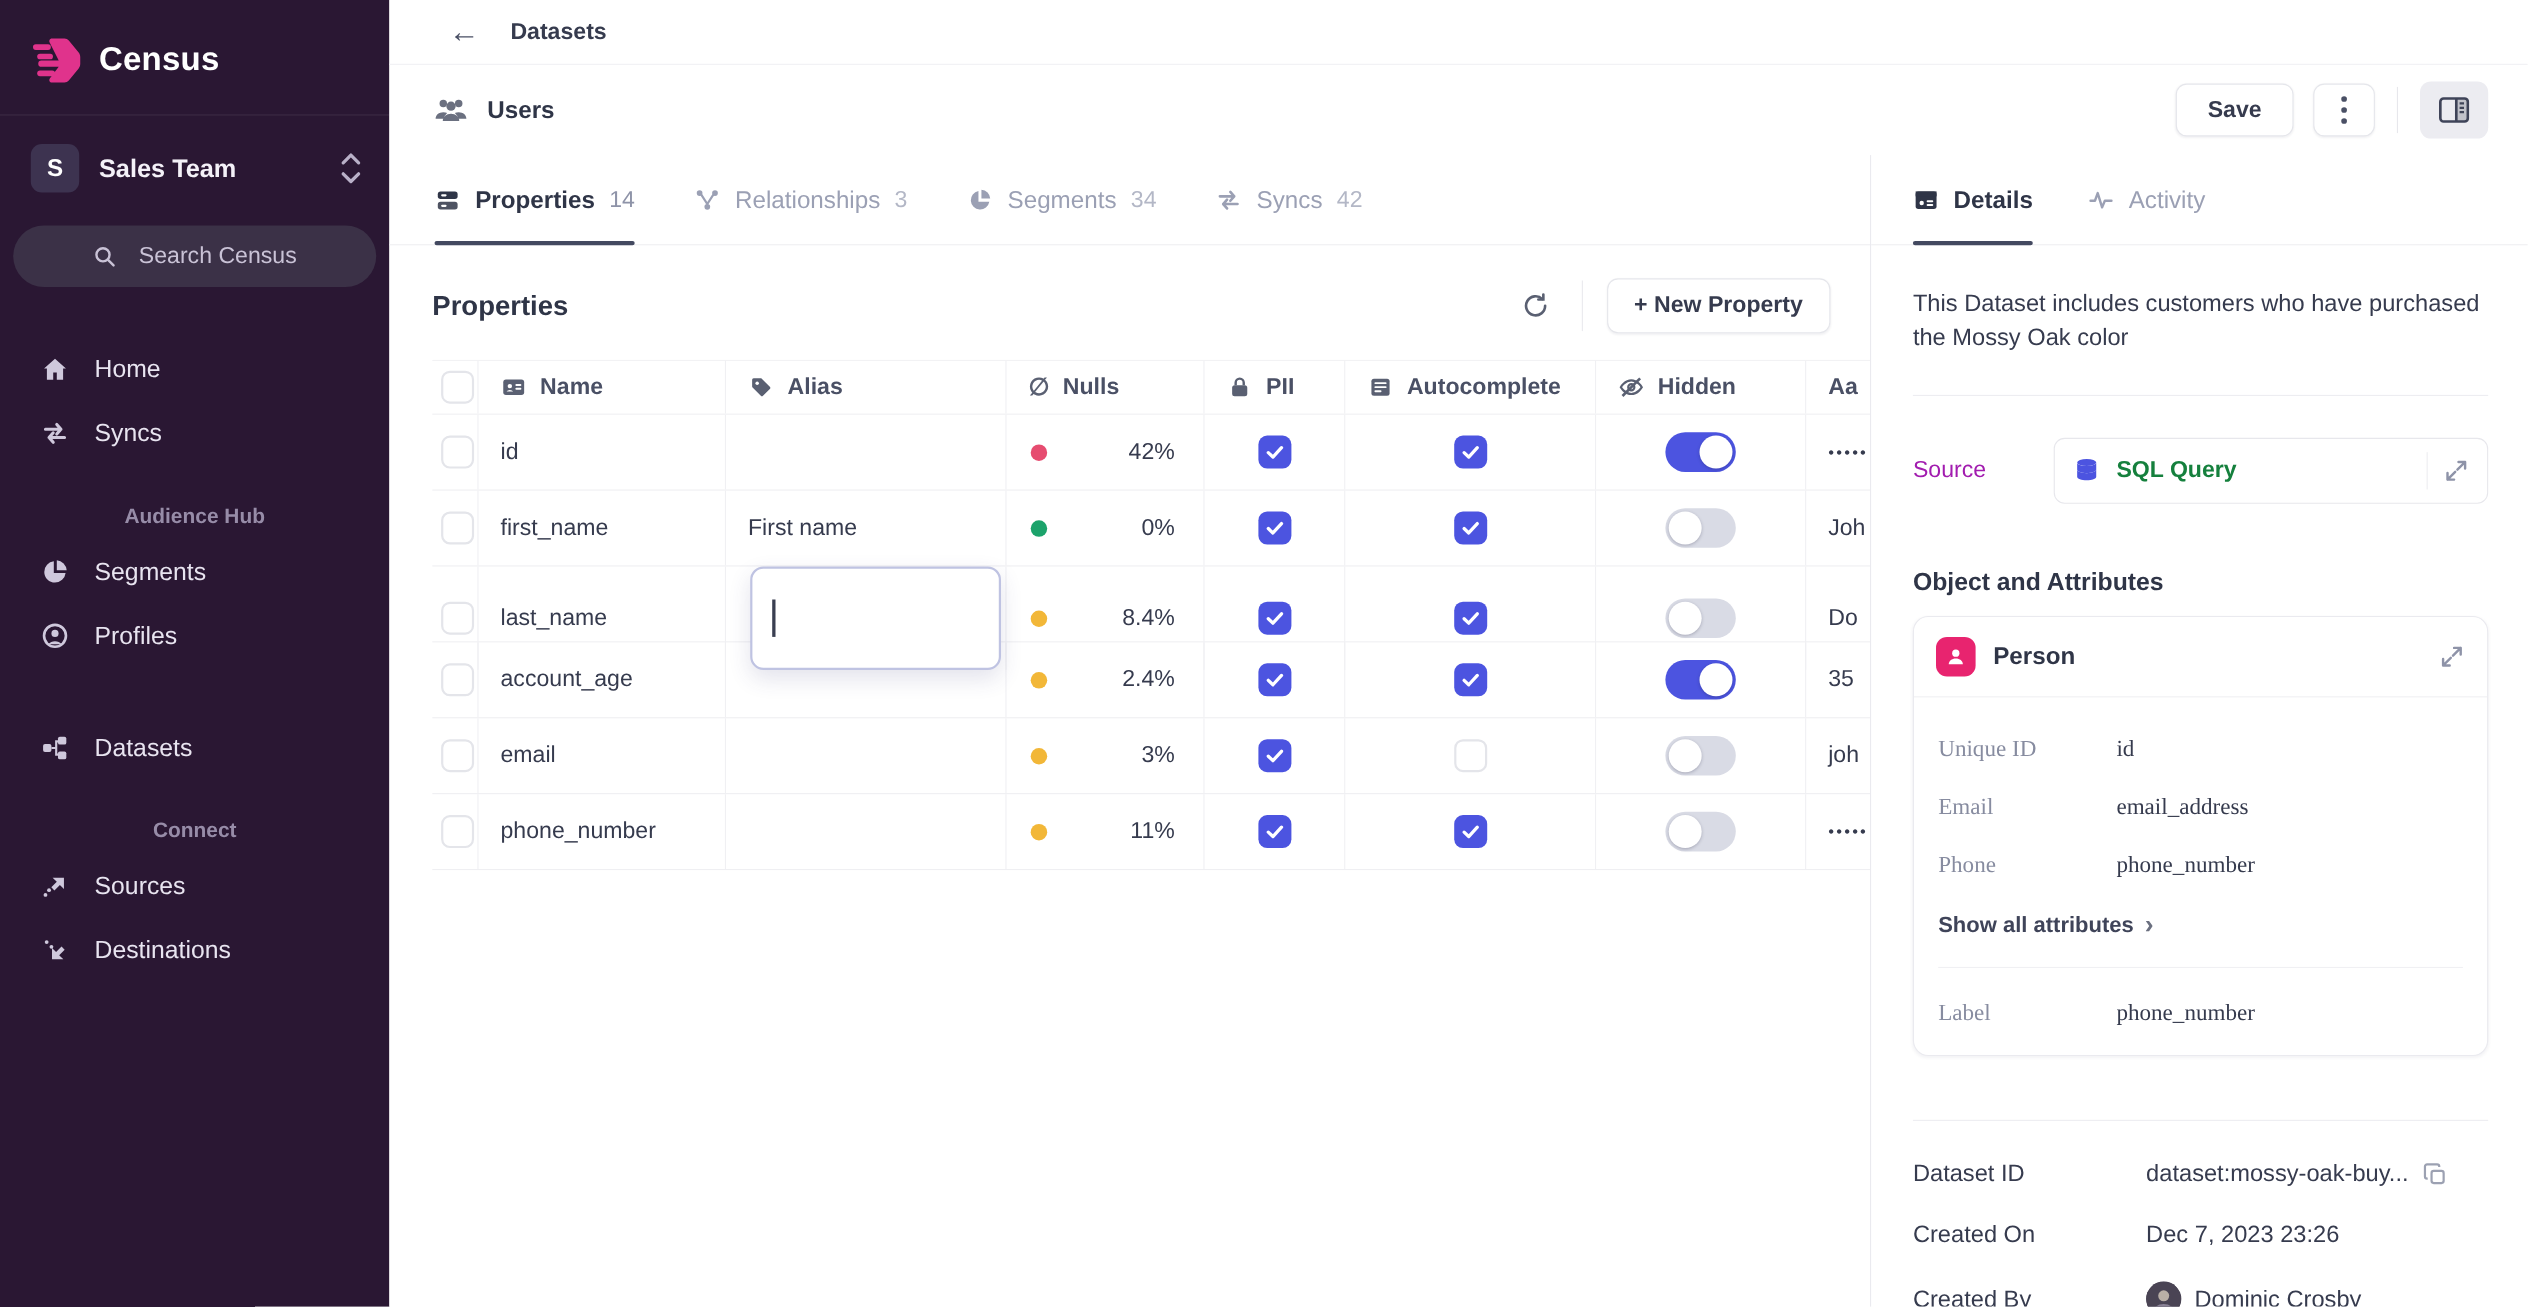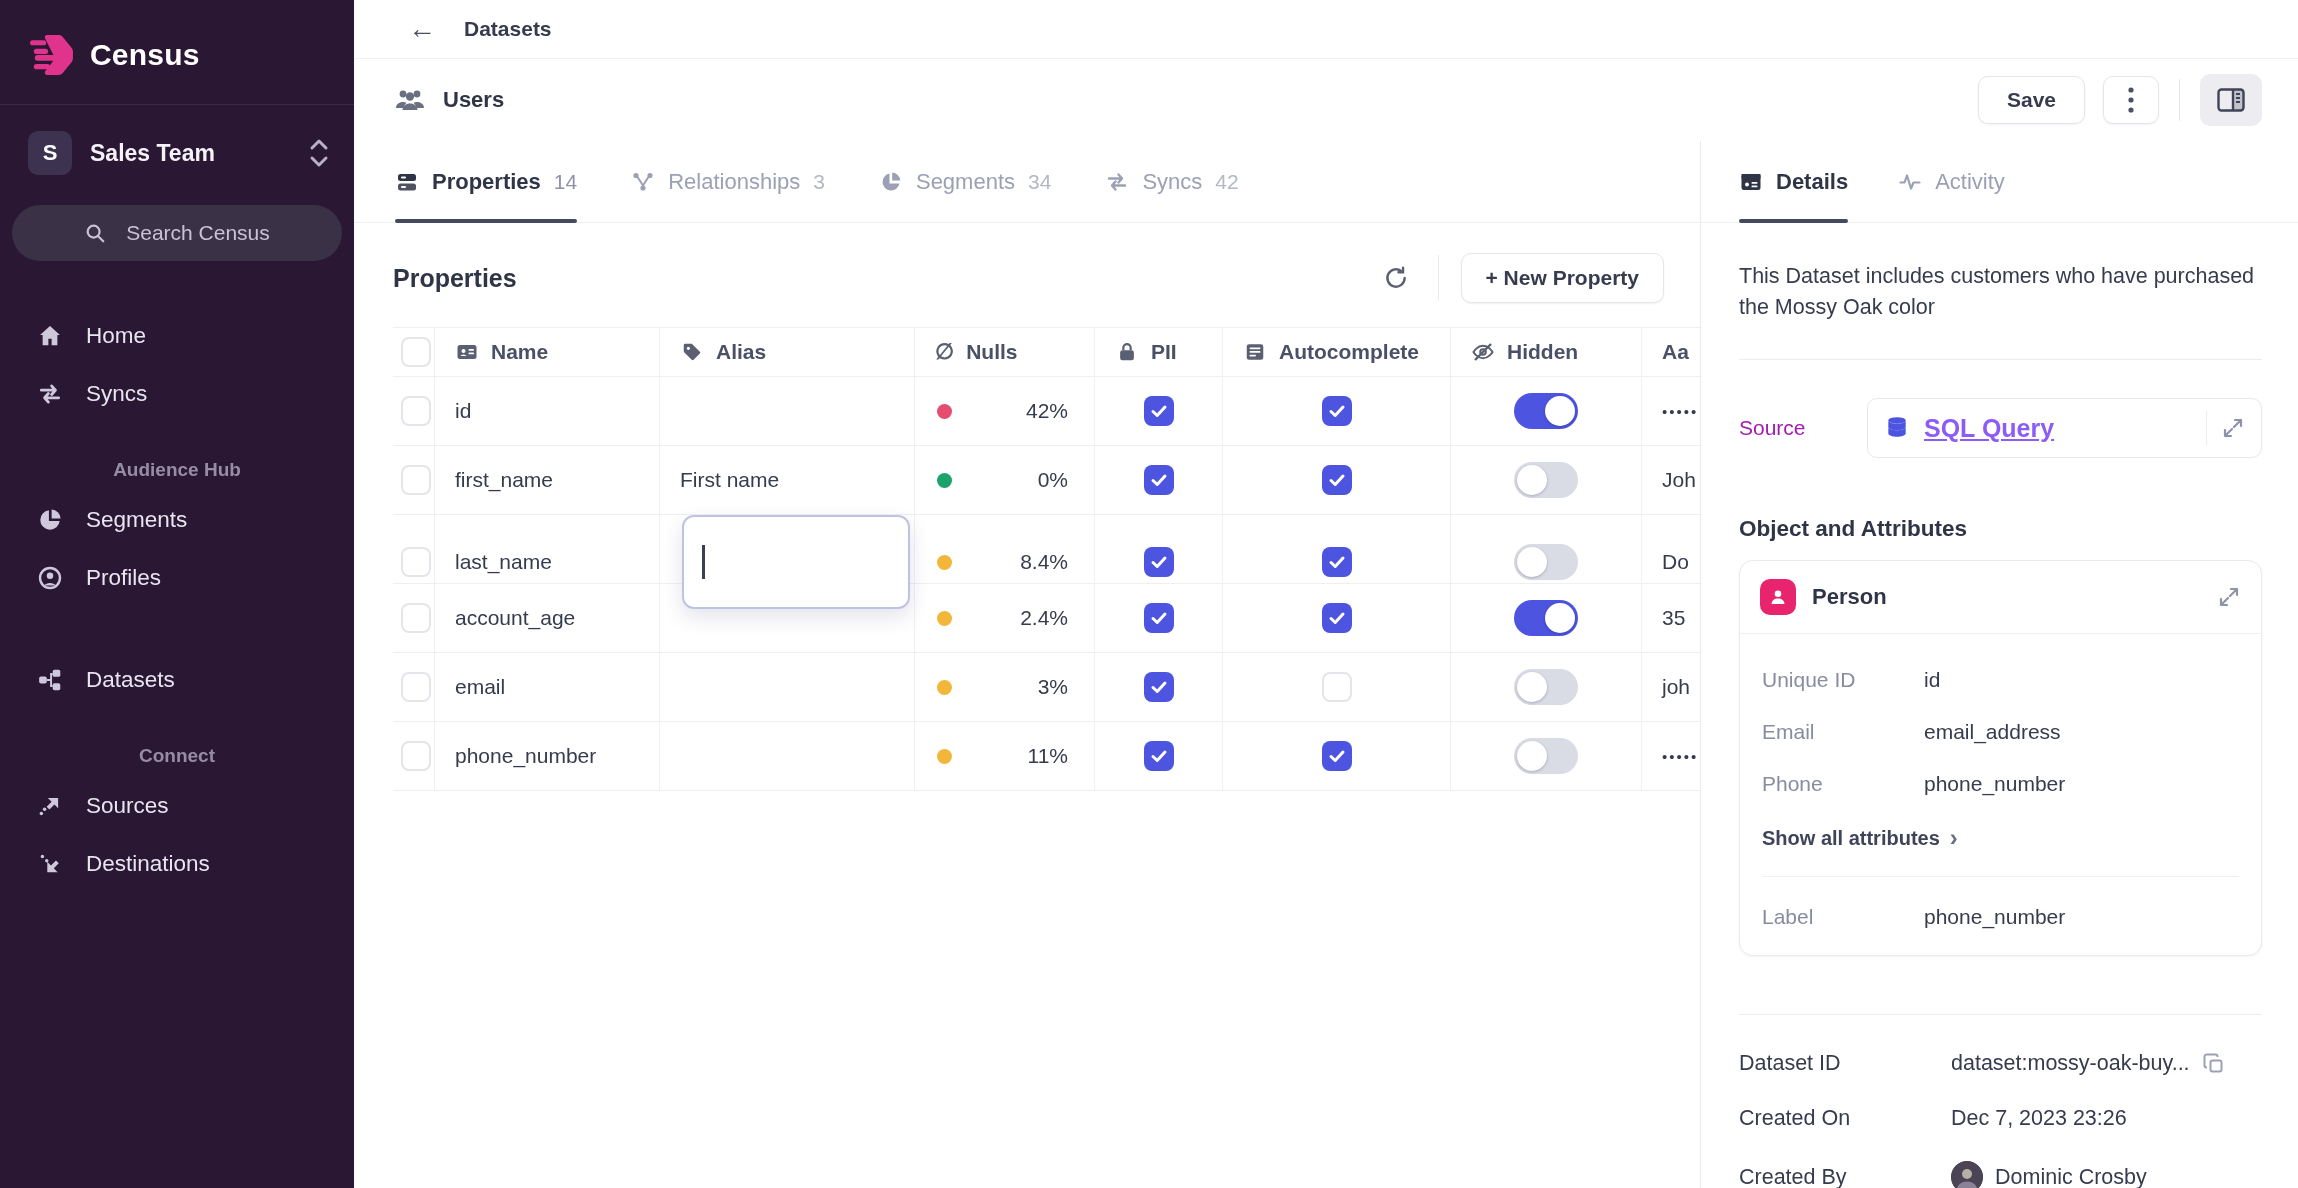--- a/index.html
+++ b/index.html
@@ -101,34 +101,34 @@
   
   .panel { width:598px; flex-shrink:0; border-left:1px solid #EAEAEF; display:flex; flex-direction:column; }
   .panel-tabs { height:82px; flex-shrink:0; display:flex; align-items:center; gap:50px; padding-left:38px; border-bottom:1px solid #EFEFF2; }
   .panel-body { flex:1; overflow:hidden; padding:38px 36px 0 38px; }
   .panel-desc { font-size:21.5px; line-height:1.45; color:#363B4E; }
   .p-divider { height:1px; background:#EDEDF1; margin-top:36px; }
   .source-row { display:flex; align-items:center; margin-top:38px; }
   .source-label { width:128px; font-size:21px; color:#a21caf; }
   .source-box { flex:1; height:60px; border:1px solid #E7E7EC; border-radius:10px; display:flex; align-items:center; padding:0 16px; cursor:pointer; }
   .source-box .db-icon { width:26px; height:26px; color:#4C54E0; margin-right:14px; }
-  .source-box .source-val { font-size:25px; font-weight:600; color:#8b5cf6;text-decoration:underline; }
+  .source-box .source-val { font-size:21px; font-weight:600; color:#15803d; }
   .source-box .sb-right { margin-left:auto; display:flex; align-items:center; gap:14px; }
   .sb-sep { width:1px; height:34px; background:#EDEDF1; }
   .expand-icon { color:#8E93A8; width:24px; height:24px; }
 
   .obj-heading { margin-top:58px; font-size:22.5px; font-weight:700; color:#2F3547; }
   .obj-card { margin-top:18px; border:1px solid #EAEAEF; border-radius:14px; box-shadow:0 1px 3px rgba(25,25,50,.05); background:#fff; }
   .obj-card-head { display:flex; align-items:center; padding:18px 20px; border-bottom:1px solid #F0F0F3; }
   .person-badge { width:36px; height:36px; border-radius:10px; background:#E8246F; color:#fff; display:flex; align-items:center;
                   justify-content:center; margin-right:16px; }
   .obj-name { font-size:22px; font-weight:600; color:#2F3547; }
   .obj-card-head .expand-icon { margin-left:auto; cursor:pointer; }
   .obj-card-body { padding:6px 22px 26px; }
-  .attr-row { display:flex; margin-top:28px; font-size:21px; }
+  .attr-row { display:flex; margin-top:28px; font-size:21px;font-family:Liberation Serif, serif; }
   .attr-label { width:162px; color:#878CA0; flex-shrink:0; }
   .attr-value { color:#363B4E; }
   .showall { margin-top:30px; display:flex; align-items:center; gap:10px; font-size:20px; font-weight:600; color:#3F4459; cursor:pointer; }
   .showall .chev { font-size:24px; color:#6B7080; line-height:1; }
   .card-divider { height:1px; background:#F0F0F3; margin-top:26px; }
 
   .meta { margin-top:58px; border-top:1px solid #EDEDF1; padding-top:36px; }
   .meta-row { display:flex; align-items:center; font-size:21.5px; margin-bottom:30px; color:#363B4E; }
   .meta-label { width:212px; flex-shrink:0; }
   .meta-value { display:flex; align-items:center; gap:12px; }

